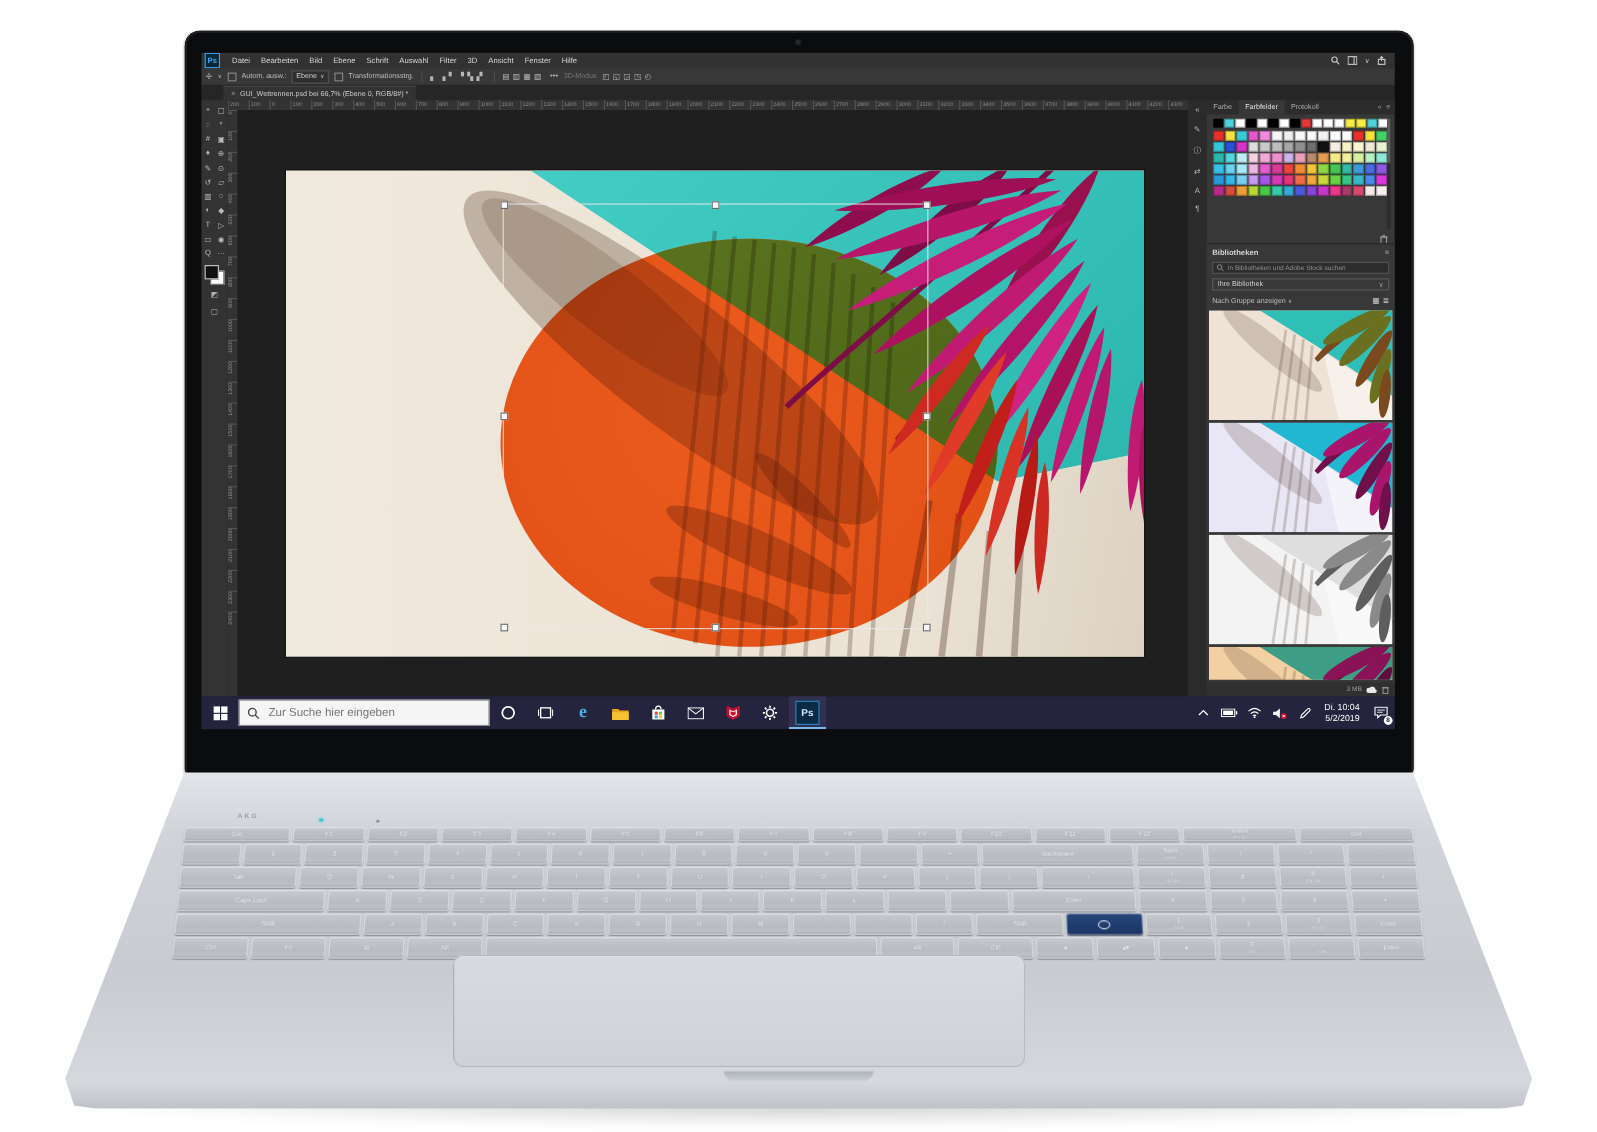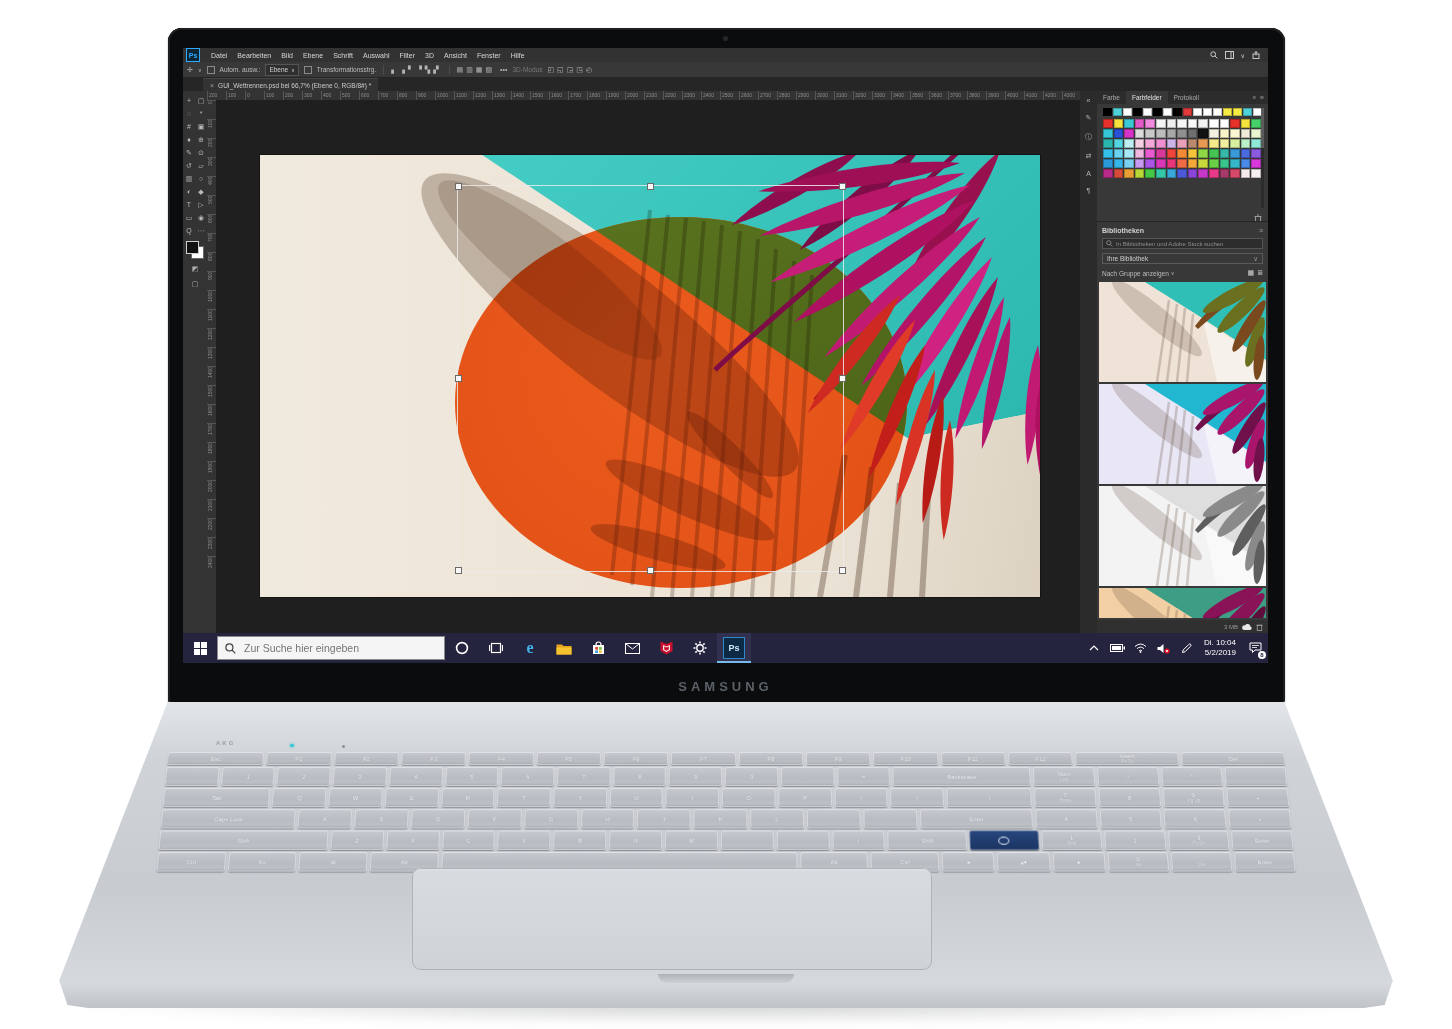--- a/index.html
+++ b/index.html
@@ -770,21 +770,20 @@
               <path d="M1 1 L12 1 L12 8 L6 8 L3.5 10.5 L3.5 8 L1 8 Z" fill="none" stroke="#fff" stroke-width="1"></path>
               <line x1="3" y1="3.5" x2="10" y2="3.5" stroke="#fff" stroke-width="0.8"></line>
               <line x1="3" y1="5.5" x2="8" y2="5.5" stroke="#fff" stroke-width="0.8"></line>
             </svg>
           <span class="badge">8</span>
         </div>
       </div>
     </div>
   </div>
 
-  <div class="abs samsung-logo">SAMSUNG</div>
 
   <div class="abs base">
     <div class="abs akg">AKG</div>
     <div class="abs led"></div>
     <div class="abs led2"></div>
     <div class="abs kb" id="kb">
         <div class="krow fn">
           <div class="key" style="flex-grow: 1.5;">
             <span>Esc</span>
           </div>

